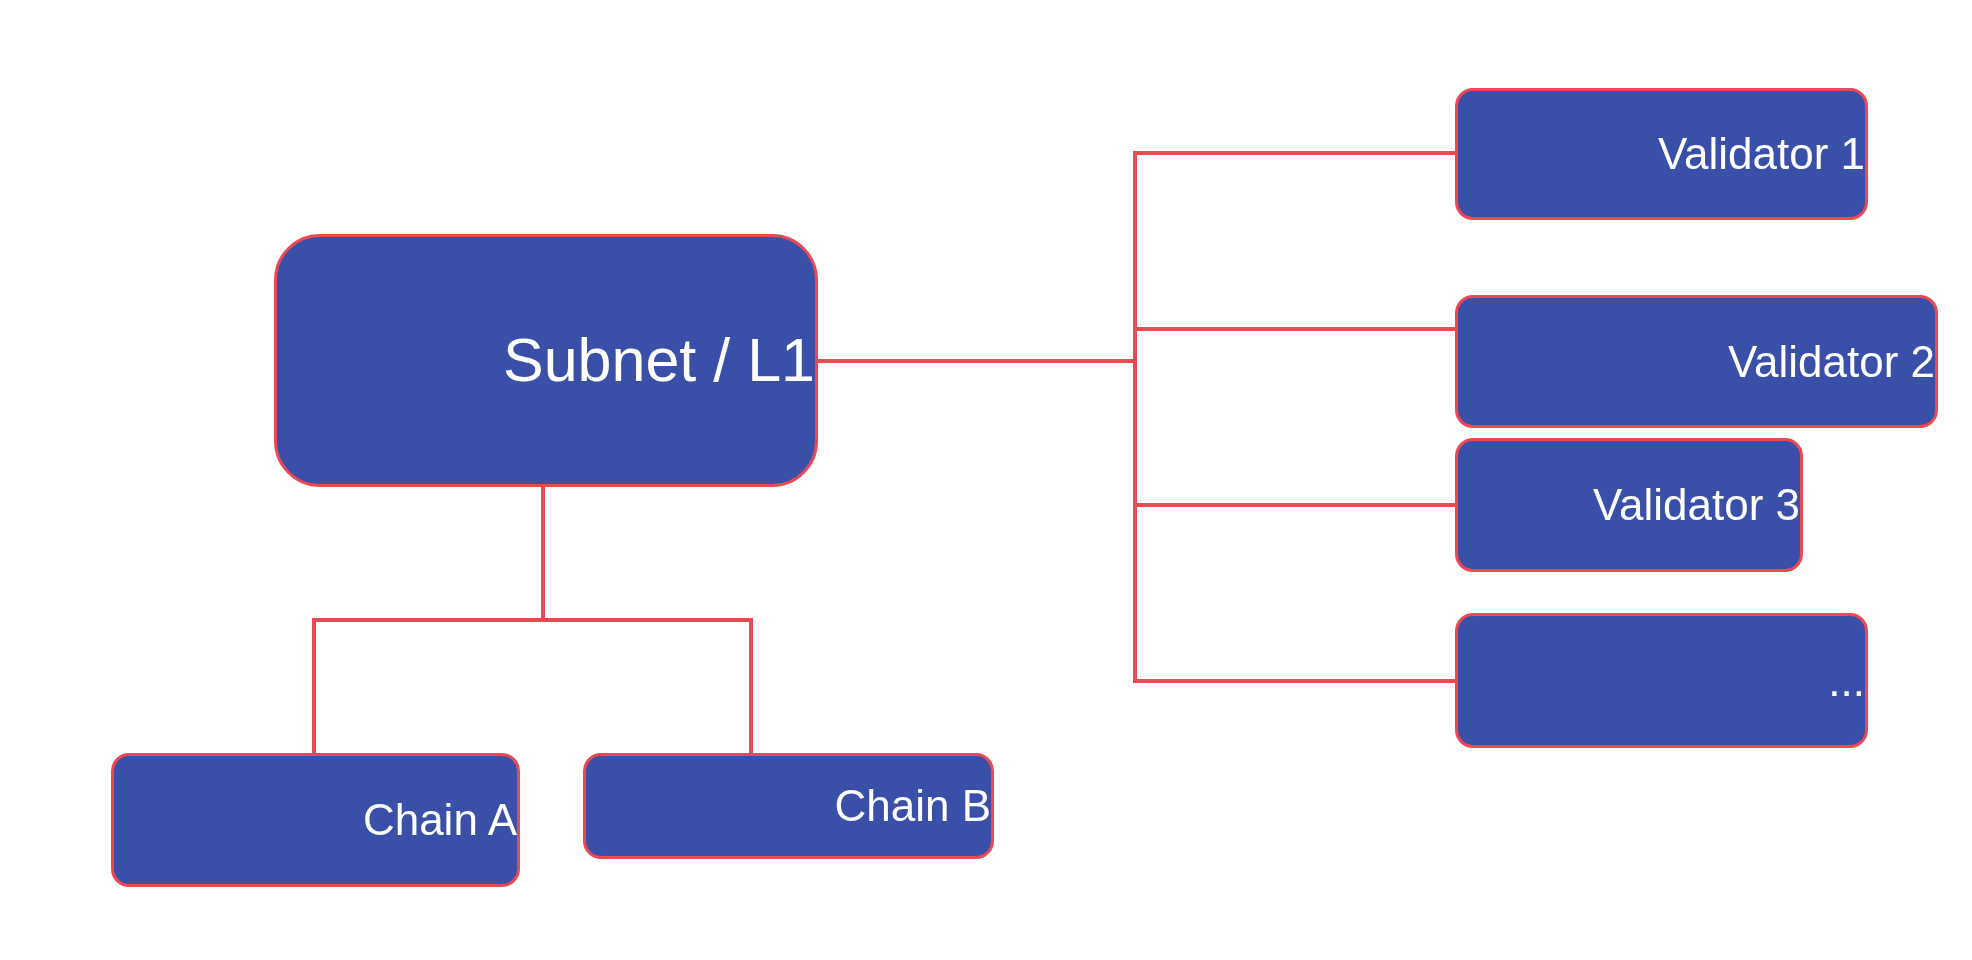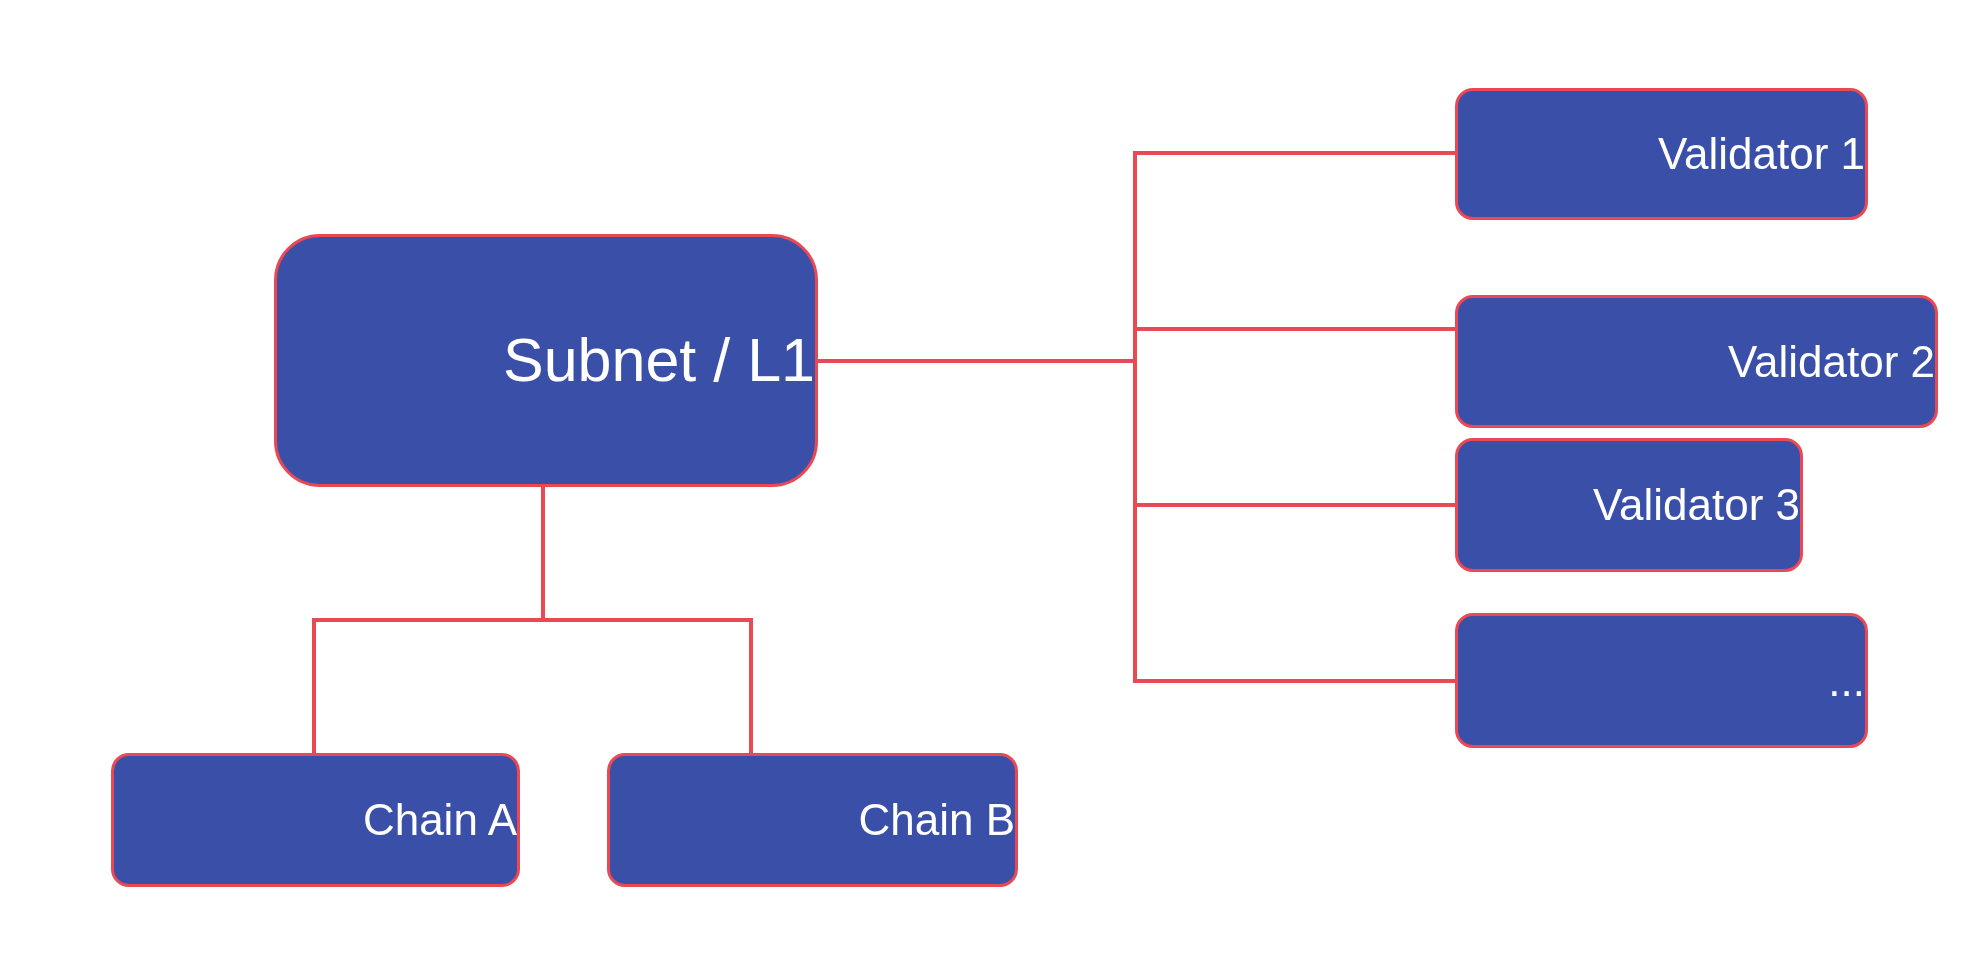--- a/index.html
+++ b/index.html
@@ -33,21 +33,21 @@
     left: 274px; top: 234px;
     width: 544px; height: 253px;
     border-radius: 46px;
     font-size: 61px;
   }
   .node-small {
     border-radius: 18px;
     font-size: 44px;
   }
   .node-chain-a   { left: 111px;  top: 753px; width: 409px; height: 134px; }
-  .node-chain-b   { left: 583px;  top: 753px; width: 411px; height: 134px; margin-left: 24px; }
+  .node-chain-b   { left: 583px;  top: 753px; width: 411px; height: 106px; }
   .node-validator-1    { left: 1455px; top: 88px;  width: 413px; height: 132px; }
   .node-validator-2    { left: 1455px; top: 263px; width: 483px; height: 133px; margin-top: 32px; }
   .node-validator-3    { left: 1455px; top: 438px; width: 348px; height: 134px; }
   .node-validator-more { left: 1455px; top: 613px; width: 413px; height: 135px; }
 
   .edge {
     position: absolute;
     background: var(--stroke, #EA4852);
   }
   

